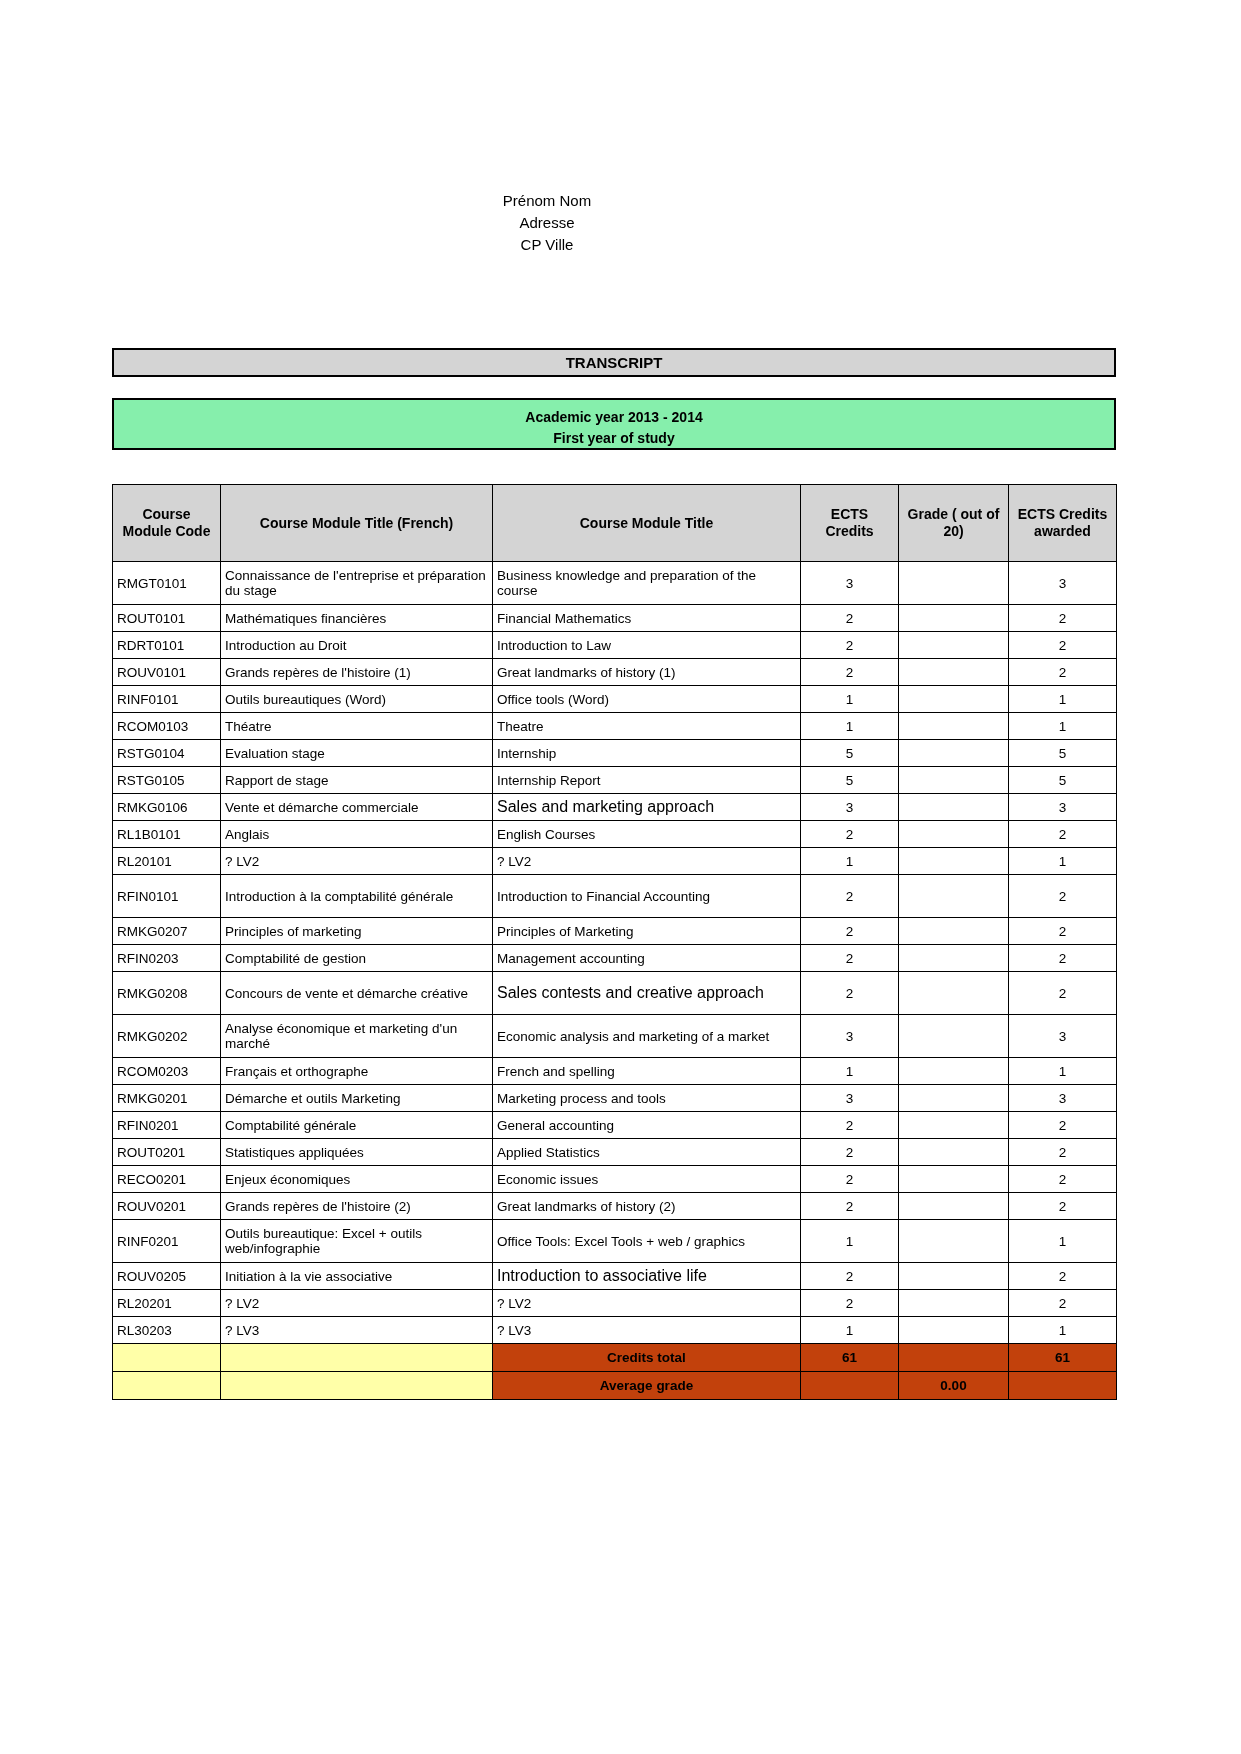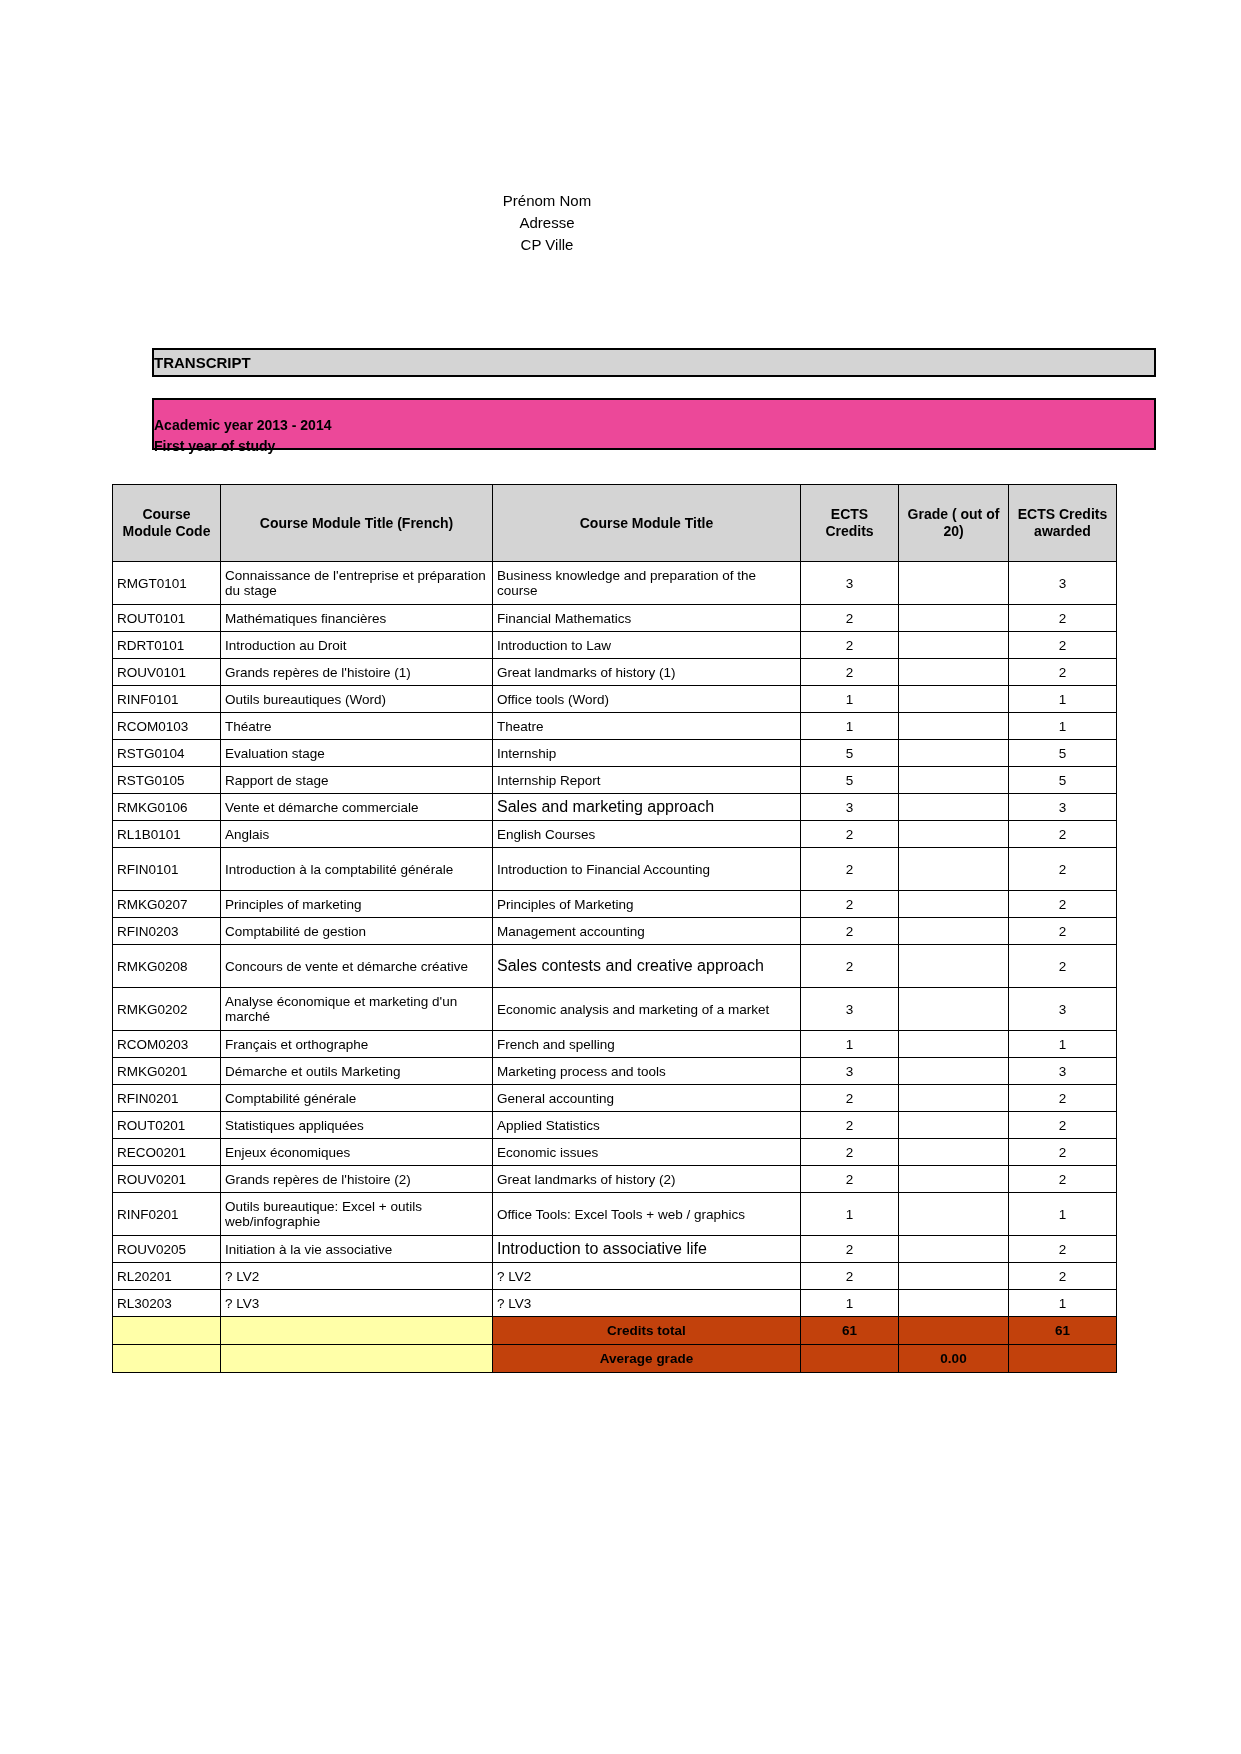--- a/index.html
+++ b/index.html
@@ -35,37 +35,36 @@
     margin-left: 90px;
   }
   .addr-line { display: block; }
 
   .banner {
     position: absolute;
     left: 112px;
     width: 1004px;
     box-sizing: border-box;
     border: 2px solid #000;
-    text-align: left;
+    text-align: center;
     font-weight: bold;
-    margin-left: 40px;
   }
   .banner-transcript {
     top: 348px;
     height: 29px;
     line-height: 26px;
     background: #d4d4d4;
     font-size: 15px;
   }
   .banner-year {
     top: 398px;
     height: 52px;
-    background: #ec4899;
+    background: #86efac;
     font-size: 14px;
-    padding-top: 15px;
+    padding-top: 7px;
     line-height: 21px;
   }
 
   table.transcript {
     position: absolute;
     top: 484px;
     left: 112px;
     width: 1004px;
     border-collapse: collapse;
     font-size: 13.5px;
@@ -223,20 +222,28 @@
           <td class="num">3</td>
         </tr>
         <tr class="data">
           <td class="code">RL1B0101</td>
           <td class="fr">Anglais</td>
           <td class="en">English Courses</td>
           <td class="num">2</td>
           <td class="num"></td>
           <td class="num">2</td>
         </tr>
+        <tr class="data">
+          <td class="code">RL20101</td>
+          <td class="fr">? LV2</td>
+          <td class="en">? LV2</td>
+          <td class="num">1</td>
+          <td class="num"></td>
+          <td class="num">1</td>
+        </tr>
         <tr class="data tall">
           <td class="code">RFIN0101</td>
           <td class="fr">Introduction à la comptabilité générale</td>
           <td class="en">Introduction to Financial Accounting</td>
           <td class="num">2</td>
           <td class="num"></td>
           <td class="num">2</td>
         </tr>
         <tr class="data">
           <td class="code">RMKG0207</td>

